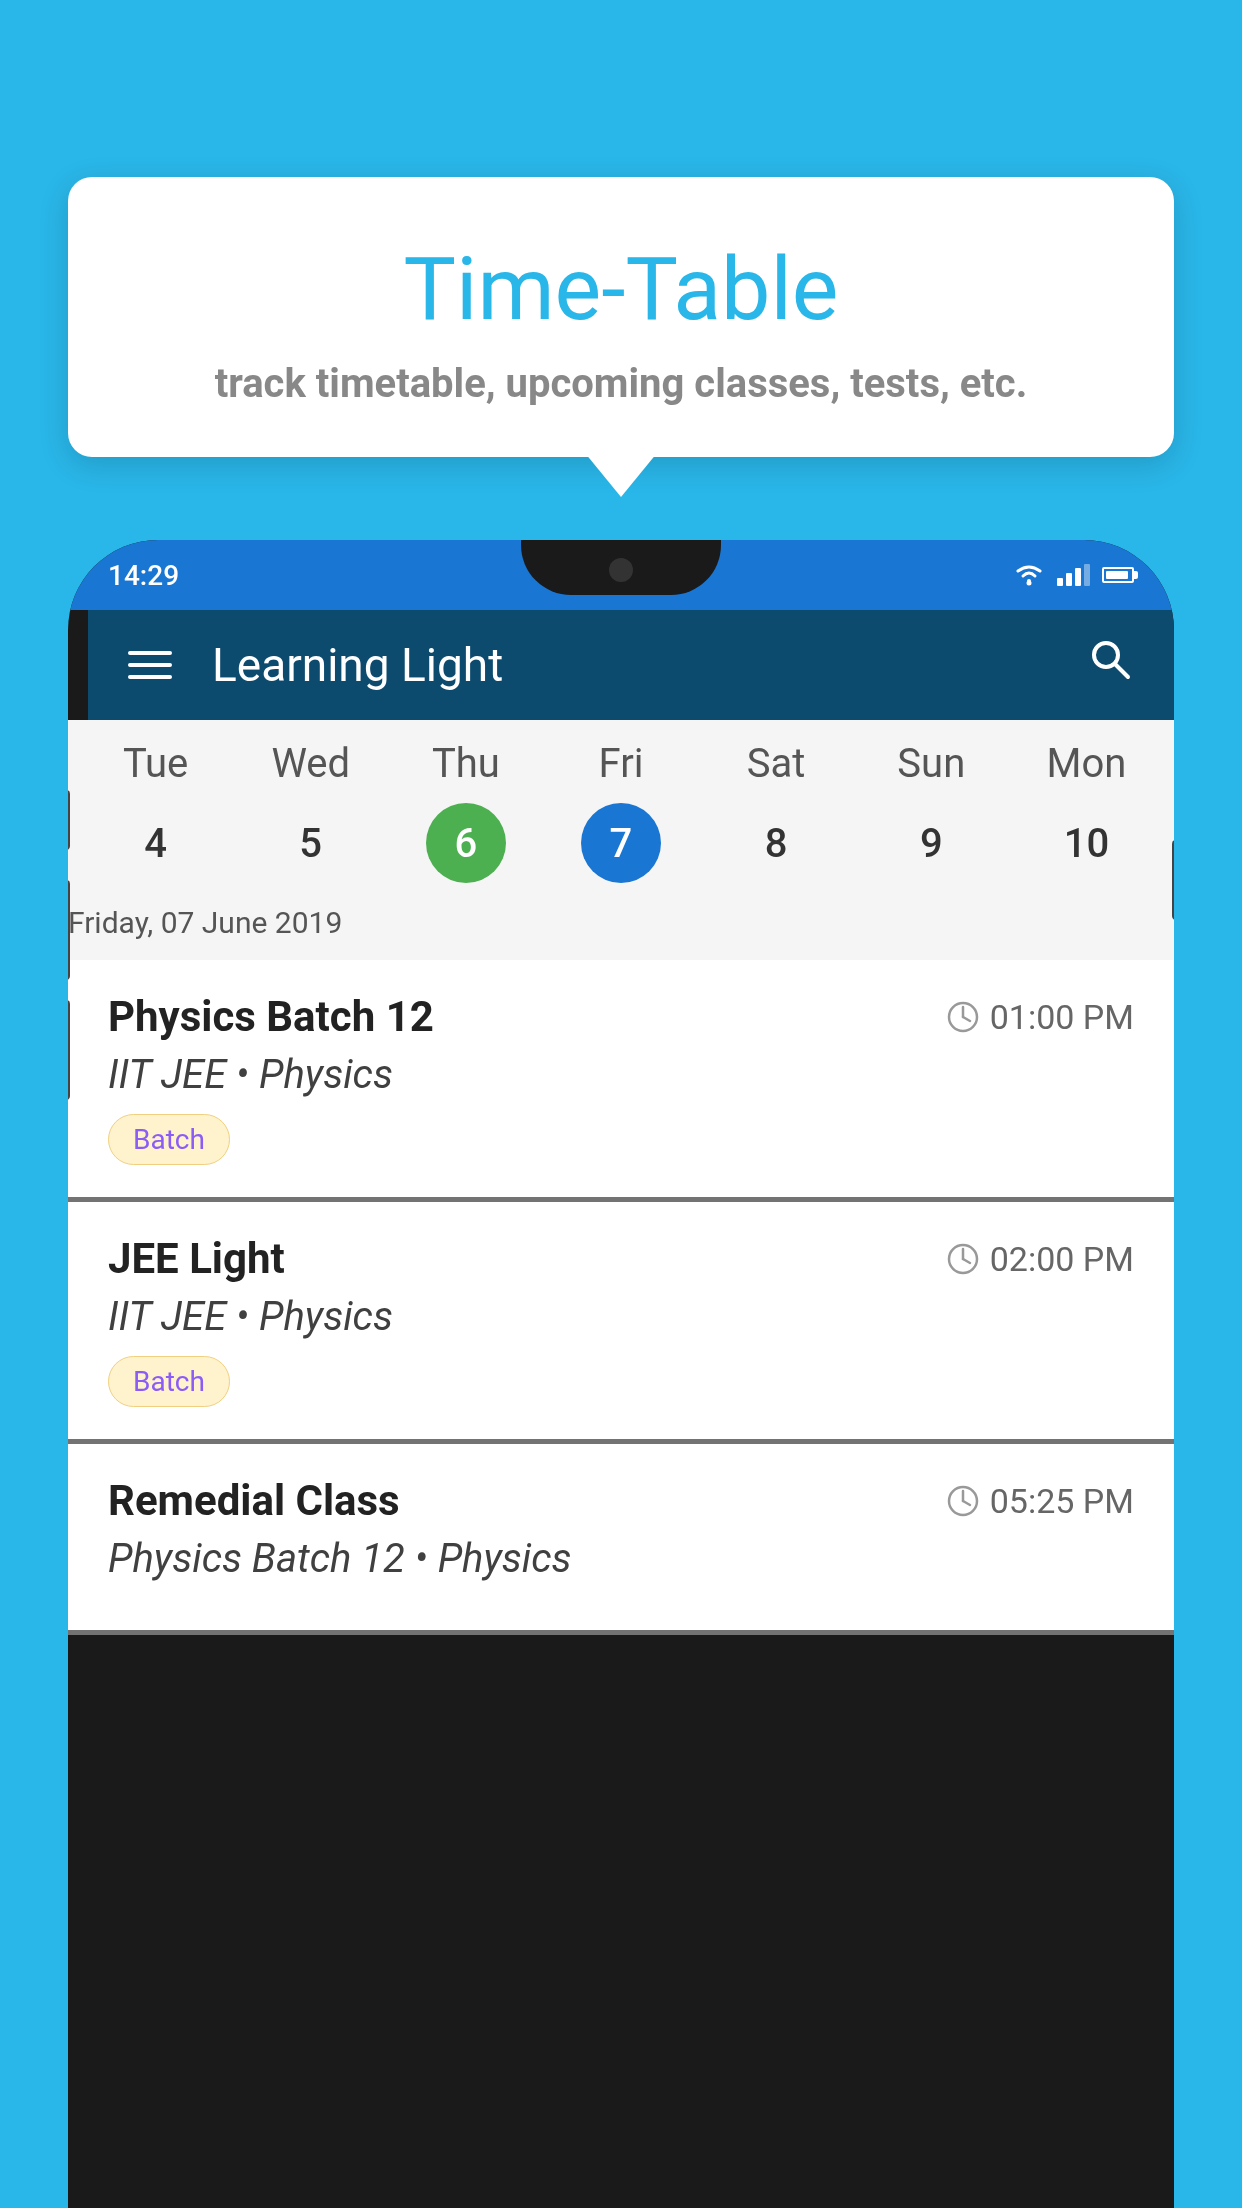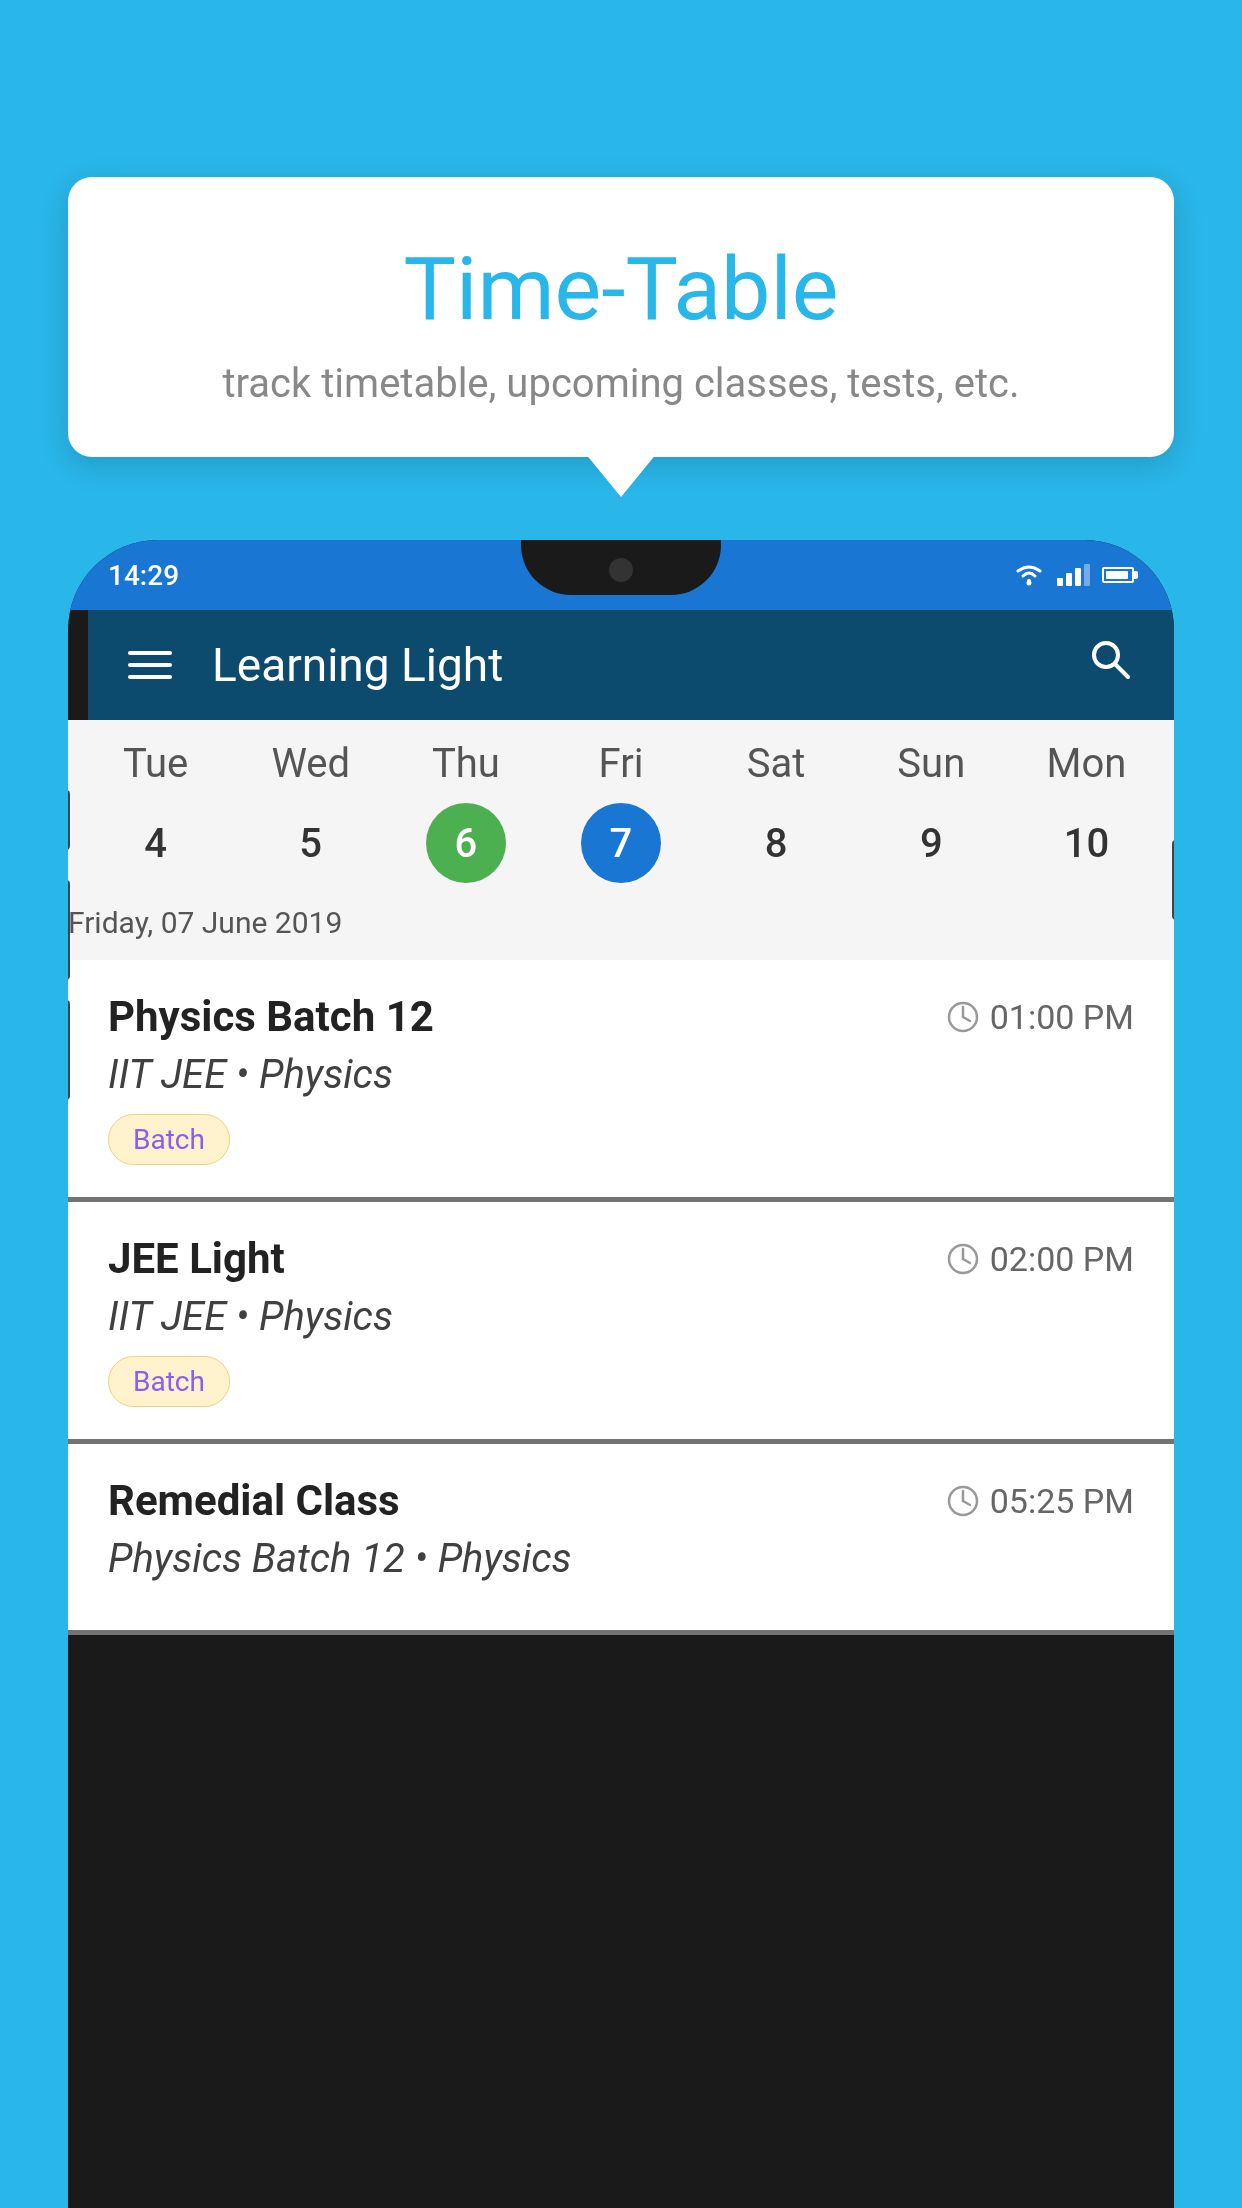--- a/index.html
+++ b/index.html
@@ -44,21 +44,21 @@
     .tooltip-title {
       font-size: 88px;
       font-weight: 400;
       color: #29b6e8;
       margin-bottom: 20px;
     }
 
     .tooltip-subtitle {
       font-size: 40px;
       color: #888;
-      font-weight: 400;
+      font-weight: 700;
     }
 
     
     .phone-frame {
       position: absolute;
       top: 540px;
       left: 68px;
       right: 68px;
       bottom: 0;
       background: #1a1a1a;

